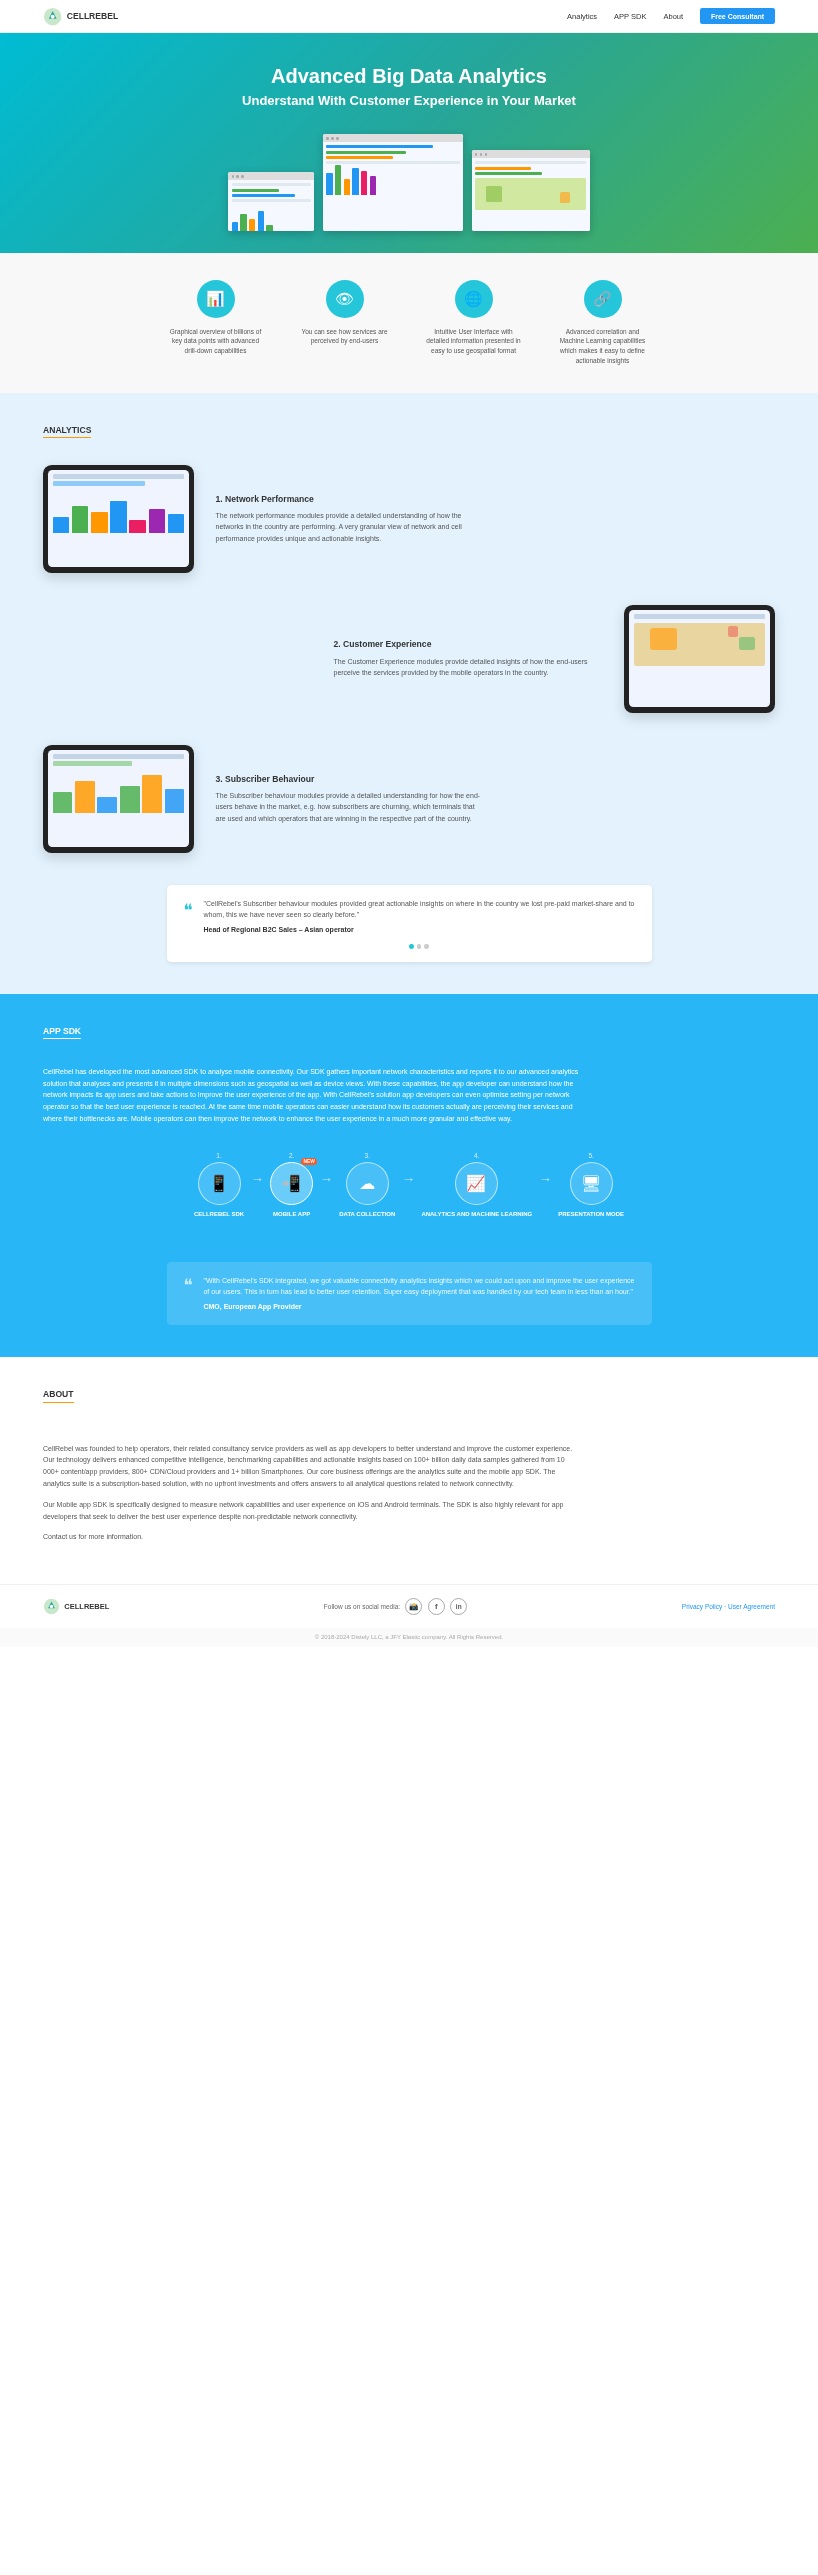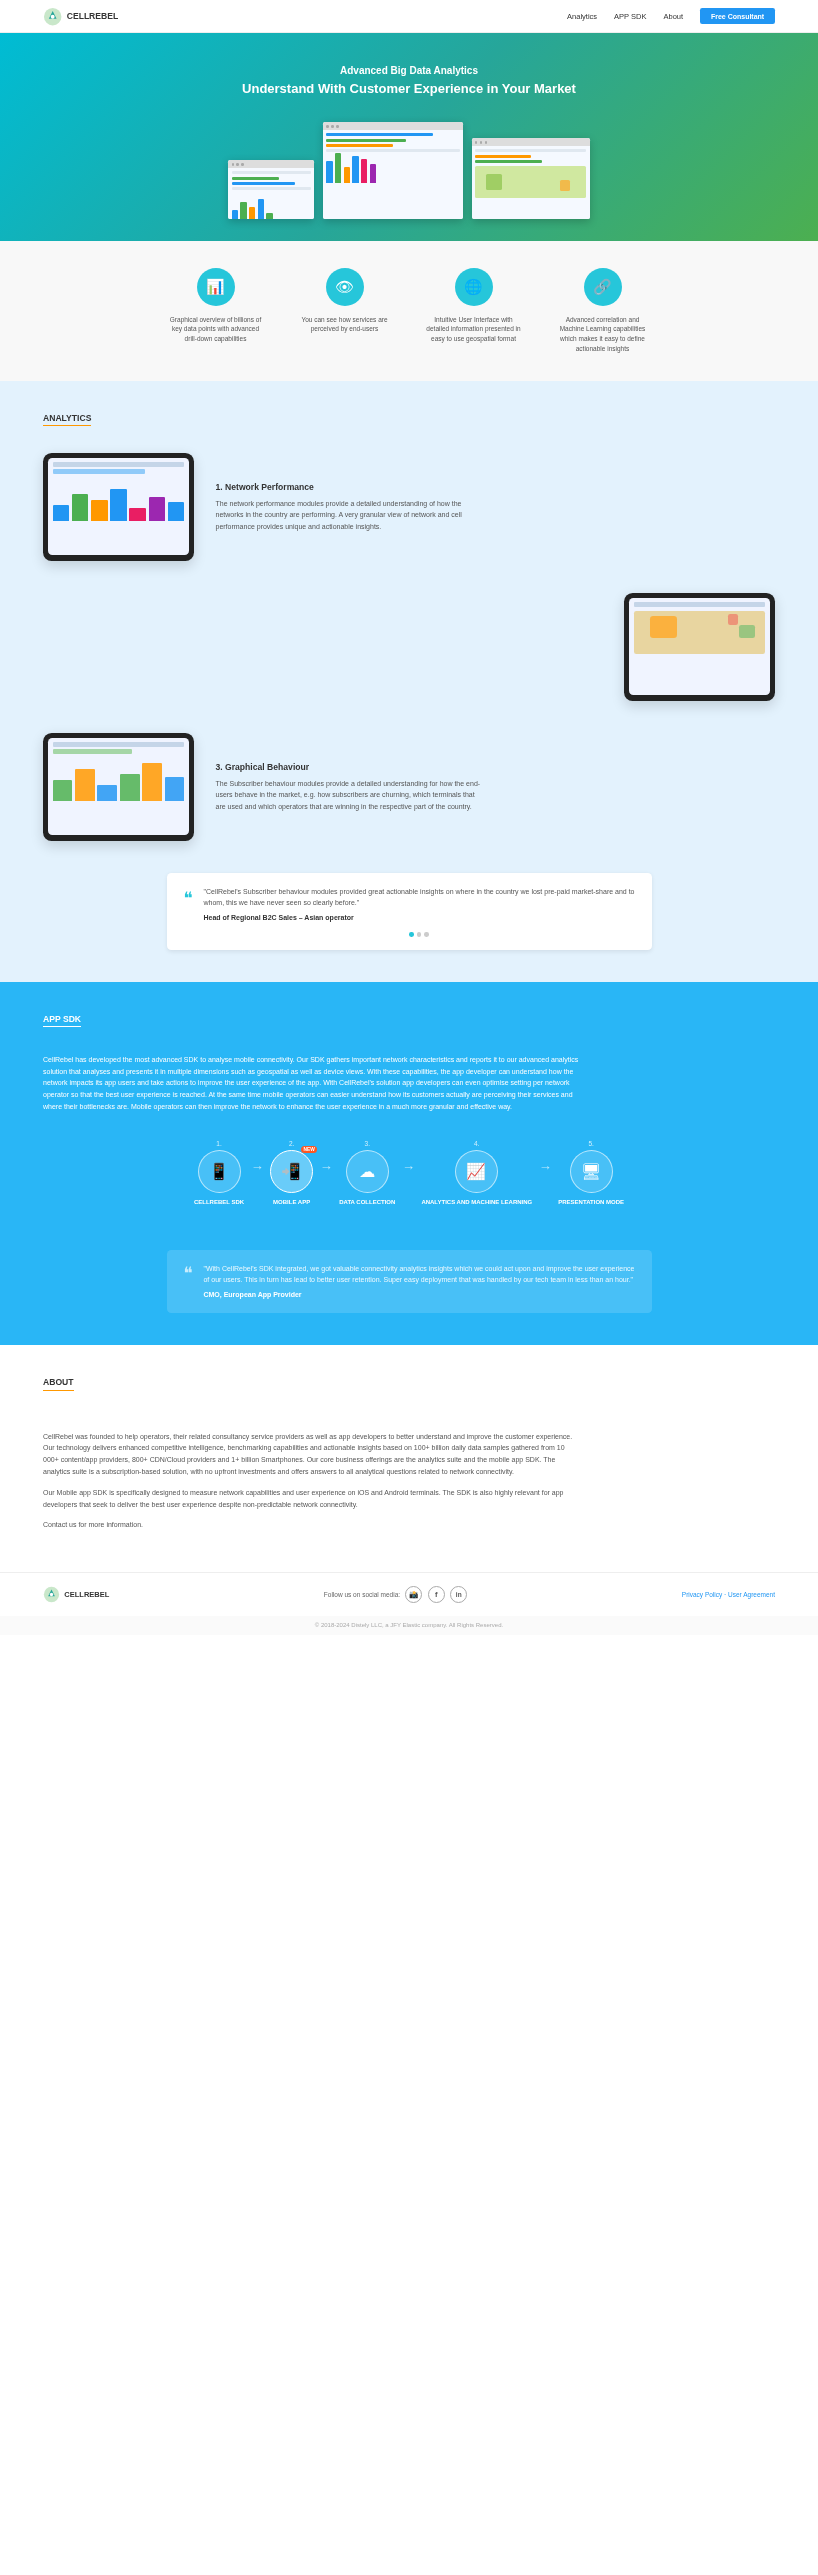--- a/index.html
+++ b/index.html
@@ -21,21 +21,21 @@
     }
 
     
     .hero {
       background: linear-gradient(135deg, #00BCD4 0%, #26A69A 50%, #4CAF50 100%);
       padding: 32px 43px 21.5px;
       text-align: center; color: #fff;
       min-height: 183px;
       display: flex; flex-direction: column; align-items: center;
     }
-    .hero h1 { font-size: 10px; font-weight: bold; margin-bottom: 4.3px; }
+    .hero h1 { font-size: 20px; font-weight: bold; margin-bottom: 4.3px; }
     .hero h2 { font-size: 13px; font-weight: bold; margin-bottom: 16px; }
     .hero-screenshots {
       display: flex; gap: 8.6px; align-items: flex-end; justify-content: center;
       margin-top: 10.8px;
     }
     .screenshot-mock {
       background: #fff; border-radius: 2.2px; box-shadow: 0 2.2px 8.6px rgba(0,0,0,0.2);
       overflow: hidden;
     }
     .screenshot-mock.sm { width: 86px; height: 59px; }
@@ -327,20 +327,27 @@
     <div class="analytics-tablet">
       <div class="tablet-screen">
         <div class="tablet-row"></div>
         <div class="map-mock">
           <div class="map-region" style="width:27px;height:21.5px;top:5.4px;left:16px;background:#FFA726;opacity:0.8;border-radius:3.2px;"></div>
           <div class="map-region" style="width:16px;height:13.5px;top:13.5px;right:10.8px;background:#66BB6A;opacity:0.6;border-radius:2.2px;"></div>
           <div class="map-region" style="width:10.8px;height:10.8px;top:2.7px;right:27px;background:#EF5350;opacity:0.5;border-radius:2.2px;"></div>
         </div>
       </div>
     </div>
+    <div class="analytics-content">
+      <h3>
+        <span>2.</span>
+        <span>Customer Experience</span>
+      </h3>
+      <p>The Customer Experience modules provide detailed insights of how the end-users perceive the services provided by the mobile operators in the country.</p>
+    </div>
   </div>
 
   
   <div class="analytics-item">
     <div class="analytics-tablet">
       <div class="tablet-screen">
         <div class="tablet-row"></div>
           <div class="tablet-row" style="background:#A5D6A7;width:60%"></div>
         <div class="tablet-bar-chart">
           <div class="t-bar" style="height:21.5px;background:#66BB6A"></div>
@@ -348,21 +355,21 @@
           <div class="t-bar" style="height:16px;background:#42A5F5"></div>
           <div class="t-bar" style="height:27px;background:#66BB6A"></div>
           <div class="t-bar" style="height:38px;background:#FFA726"></div>
           <div class="t-bar" style="height:24px;background:#42A5F5"></div>
         </div>
       </div>
     </div>
     <div class="analytics-content">
       <h3>
         <span>3.</span>
-        <span>Graphical Behaviour</span>
+        <span>Subscriber Behaviour</span>
       </h3>
       <p>The Subscriber behaviour modules provide a detailed understanding for how the end-users behave in the market, e.g. how subscribers are churning, which terminals that are used and which operators that are winning in the respective part of the country.</p>
     </div>
   </div>
 
   
   <div class="testimonial-section" style="padding: 0; background: transparent;">
     <div class="testimonial-box">
       <div class="quote-icon">❝</div>
       <div>

